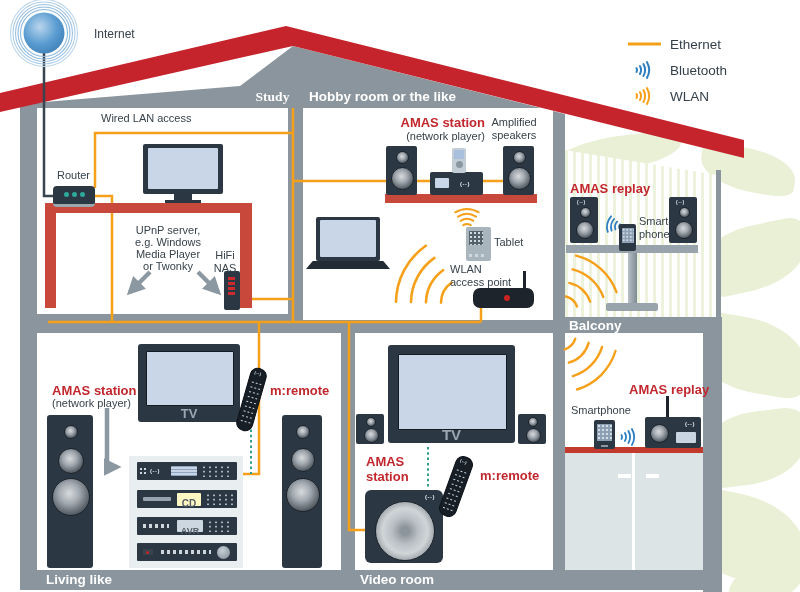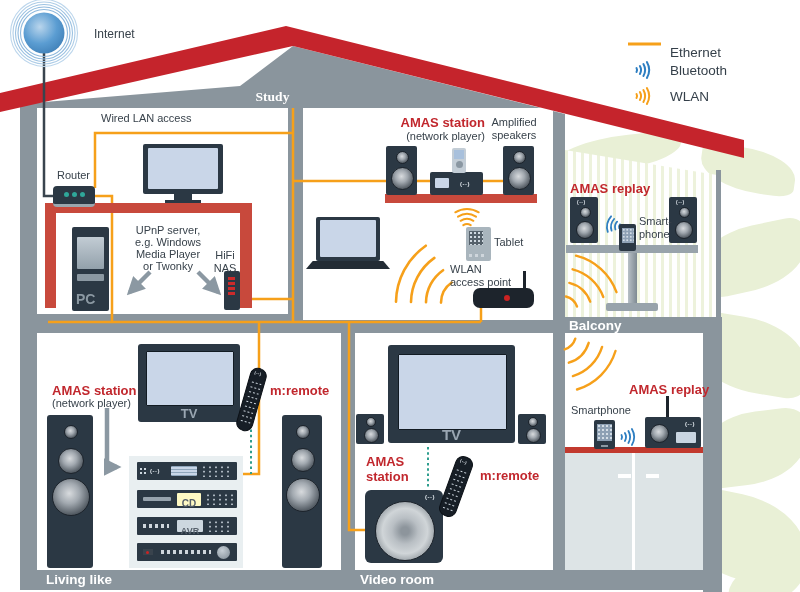--- a/index.html
+++ b/index.html
@@ -186,25 +186,20 @@
     <span style="position:absolute;left:19px;top:6px;width:5px;height:5px;border-radius:50%;background:#2fa79a;"></span>
     <span style="position:absolute;left:27px;top:6px;width:5px;height:5px;border-radius:50%;background:#2fa79a;"></span>
   </div>
 
   <div class="dev" style="left:143px;top:144px;width:80px;height:50px;border-radius:2px;">
     <div class="disp" style="left:5px;top:4px;width:70px;height:41px;"></div>
   </div>
   <div class="dev" style="left:174px;top:194px;width:18px;height:6px;"></div>
   <div class="dev" style="left:165px;top:200px;width:36px;height:3px;"></div>
 
-  <div class="dev" style="left:72px;top:227px;width:37px;height:84px;border-radius:2px;">
-    <div style="position:absolute;left:5px;top:10px;width:27px;height:32px;background:linear-gradient(#c2ccd4,#93a1ab);border-radius:1px;"></div>
-    <div style="position:absolute;left:5px;top:47px;width:27px;height:7px;background:#8b98a2;border-radius:1px;"></div>
-    <div class="lbl" style="left:4px;bottom:3px;top:auto;font-weight:bold;font-size:14px;color:#8b98a2;">PC</div>
-  </div>
 
   <div class="dev" style="left:224px;top:271px;width:16px;height:39px;border-radius:2px;">
     <div style="position:absolute;left:4px;top:6px;width:7px;height:18px;
          background:repeating-linear-gradient(0deg,#cc2b2b 0 3px,transparent 3px 5px);"></div>
   </div>
 
   <div class="redbar" style="left:385px;top:194px;width:152px;height:9px;"></div>
 
   <div class="dev" style="left:386px;top:146px;width:31px;height:49px;border-radius:2px;">
     <div class="cir" style="left:10px;top:5px;width:11px;height:11px;"></div>
@@ -345,25 +340,26 @@
     <div style="position:absolute;left:666px;top:396px;width:3px;height:24px;background:#1d242c;"></div>
     <div class="dev" style="left:645px;top:417px;width:56px;height:31px;border-radius:2px;">
       <span class="brand" style="right:6px;top:4px;">(--)</span>
       <div class="cir" style="left:5px;top:7px;width:17px;height:17px;"></div>
       <div class="disp" style="left:31px;top:15px;width:20px;height:11px;background:#c9d5e1;"></div>
     </div>
   </div>
 
   <div class="lbl" style="left:94px;top:27px;font-size:12px;">Internet</div>
 
-  <div class="lbl leglbl" style="left:670px;top:37px;margin-top:8px;">Ethernet</div>
+  <div class="lbl leglbl" style="left:670px;top:37px;">Ethernet</div>
   <div class="lbl leglbl" style="left:670px;top:63px;">Bluetooth</div>
   <div class="lbl leglbl" style="left:670px;top:89px;">WLAN</div>
 
   <div class="lbl roomlbl" style="left:250px;top:89px;width:45px;text-align:center;font-family:Liberation Serif, serif;">Study</div>
+  <div class="lbl roomlbl" style="left:309px;top:89px;">Hobby room or the like</div>
   <div class="lbl roomlbl" style="left:569px;top:318px;">Balcony</div>
   <div class="lbl roomlbl" style="left:46px;top:572px;">Living like</div>
   <div class="lbl roomlbl" style="left:360px;top:572px;">Video room</div>
   <div class="lbl roomlbl" style="left:567px;top:572px;margin-top:22px;">Kitchen</div>
 
   <div class="lbl" style="left:101px;top:112px;">Wired LAN access</div>
   <div class="lbl" style="left:57px;top:169px;">Router</div>
   <div class="lbl pre" style="left:130px;top:224px;width:76px;text-align:center;line-height:1.1;">UPnP server,
 e.g. Windows
 Media Player

